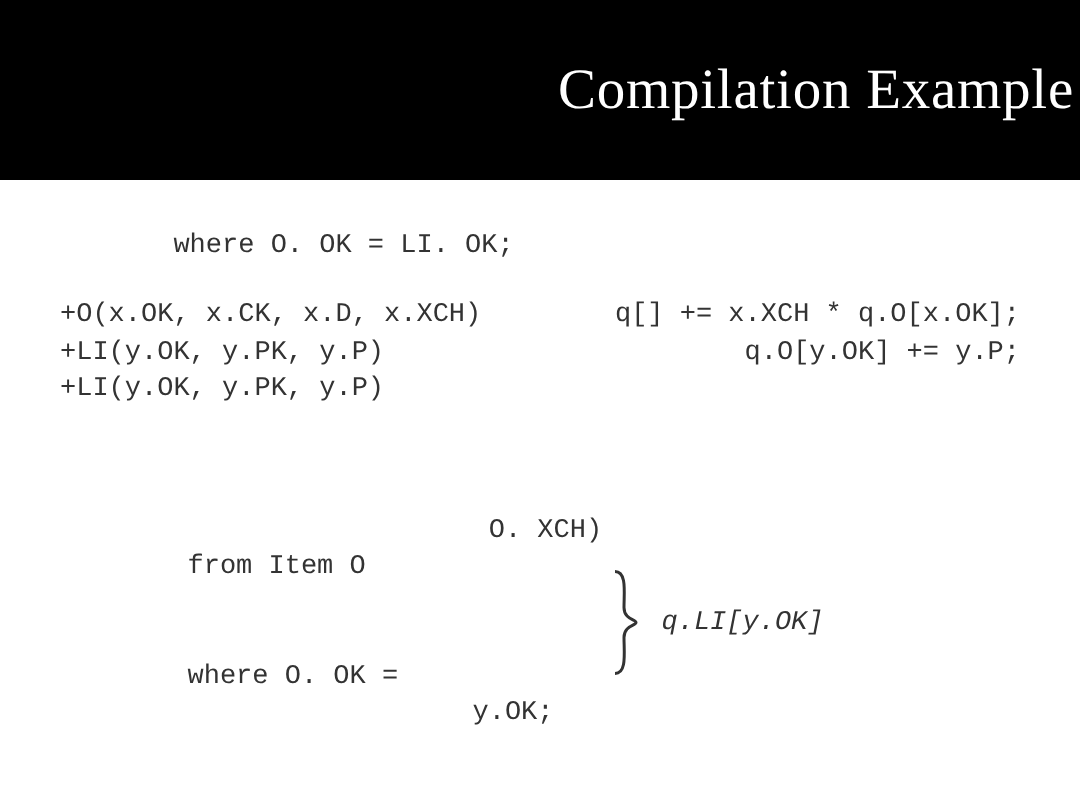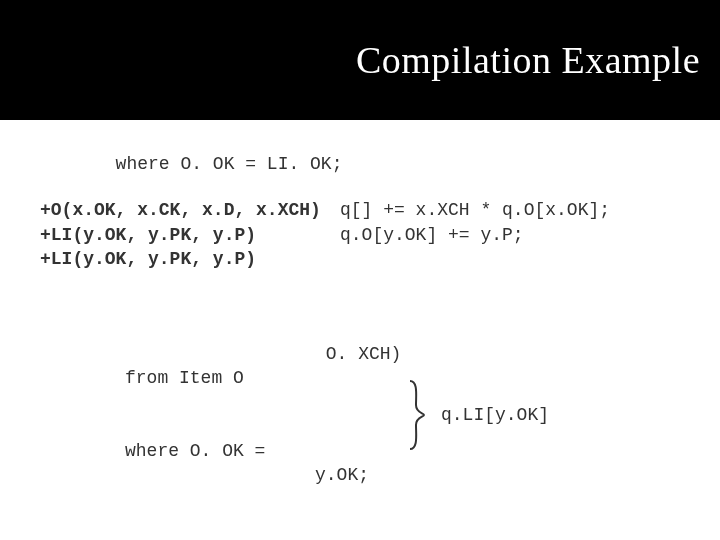--- a/index.html
+++ b/index.html
@@ -15,21 +15,21 @@
     width: 720px;
     height: 540px;
     position: relative;
   }
   .title-bar {
     background: #000;
     height: 120px;
     display: flex;
     align-items: center;
     justify-content: flex-end;
-    padding-right: 20px;
+    padding-right: 4px;
     box-sizing: border-box;
   }
   .title-bar h1 {
     color: #fff;
     font-weight: 400;
     font-size: 38px;
     margin: 0;
     letter-spacing: 0.5px;
   }
   .body {
@@ -40,24 +40,24 @@
     color: #333;
   }
   .block { margin-bottom: 22px; }
   .row {
     display: flex;
     white-space: pre;
   }
   .col-left {
     width: 300px;
     flex: 0 0 300px;
-    font-weight: bold;
   }
   .col-right {
     flex: 1;
+    text-align: right;
   }
   .bottom-block {
     display: flex;
     align-items: center;
     margin-top: 10px;
   }
   .indent {
     width: 85px;
     flex: 0 0 85px;
   }
@@ -76,20 +76,21 @@
     flex: 0 0 auto;
     width: 22px;
     display: flex;
     align-items: center;
     justify-content: center;
   }
   .brace svg { display: block; }
   .bot-right {
     padding-left: 14px;
     white-space: pre;
+    font-style: italic;
   }
 </style>
 </head>
 <body>
 
 <div class="slide">
 
   <div class="title-bar">
     <h1>Compilation Example</h1>
   </div>

